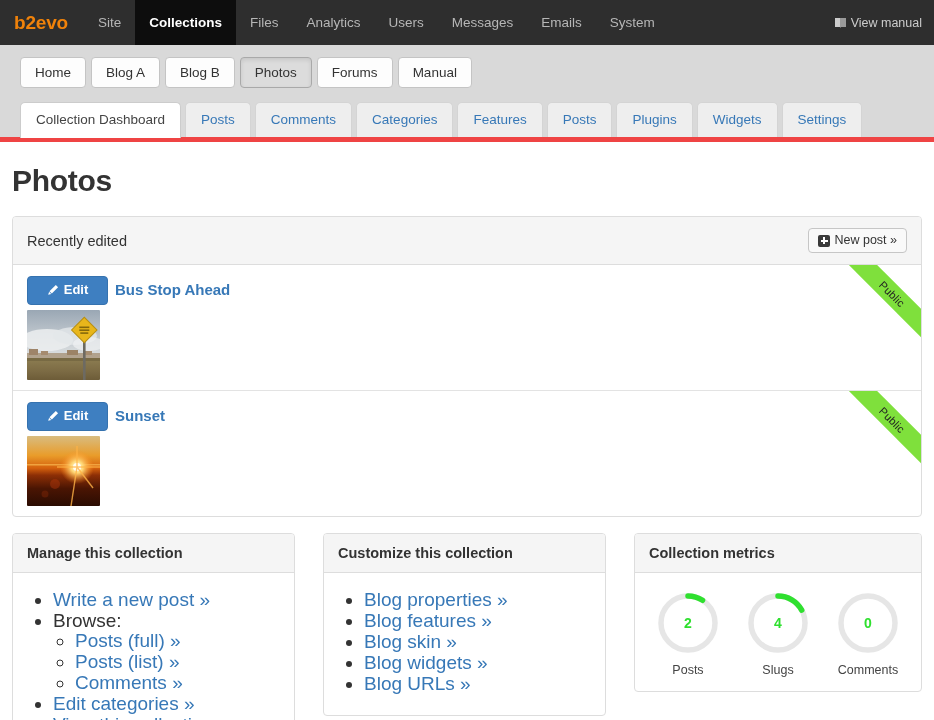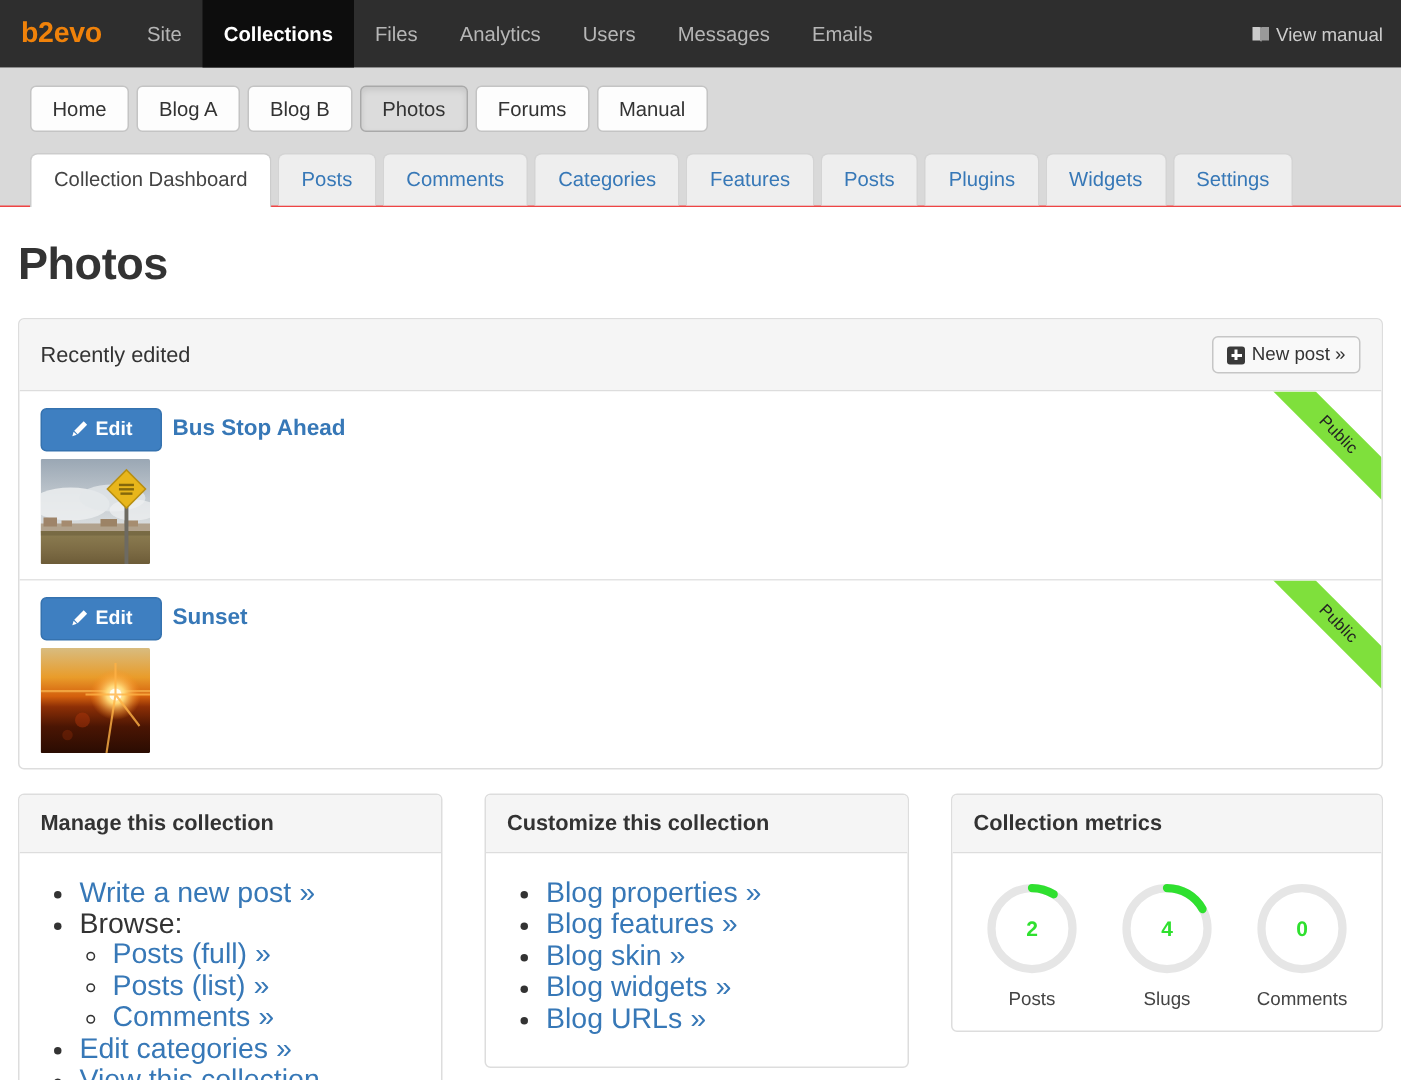--- a/index.html
+++ b/index.html
@@ -51,21 +51,21 @@
     font-size: 12.5px;
     cursor: pointer;
     gap: 4px;
   }
   .book-icon { display:inline-block; width: 13px; height: 12px; }
 
   
   .headband {
     background: #d9d9d9;
     padding: 12px 0 0 0;
-    border-bottom: 1px solid #ef4444;
+    border-bottom: 5px solid #ef4444;
   }
   .coll-row {
     display: flex;
     gap: 5px;
     padding: 0 20px;
     margin-bottom: 14px;
   }
   .coll-btn {
     background: #fdfdfd;
     border: 1px solid #c4c4c4;
@@ -298,20 +298,21 @@
 
 <div class="topnav">
   <div class="brand">b2evo</div>
   <div class="nav-item">Site</div>
   <div class="nav-item active">Collections</div>
   <div class="nav-item">Files</div>
   <div class="nav-item">Analytics</div>
   <div class="nav-item">Users</div>
   <div class="nav-item">Messages</div>
   <div class="nav-item">Emails</div>
+  <div class="nav-item">System</div>
   <div class="nav-right">
     <span class="book-icon">
       <svg width="13" height="12" viewBox="0 0 13 12">
           <path d="M1 1h4.5c.9 0 1.5.5 1.5 1.2V11c0-.6-.6-1-1.5-1H1V1z" fill="#cccccc"></path>
           <path d="M12 1H7.6c-.9 0-1.6.5-1.6 1.2V11c0-.6.7-1 1.6-1H12V1z" fill="#9a9a9a"></path>
         </svg>
     </span>
     <span>View manual</span>
   </div>
 </div>

